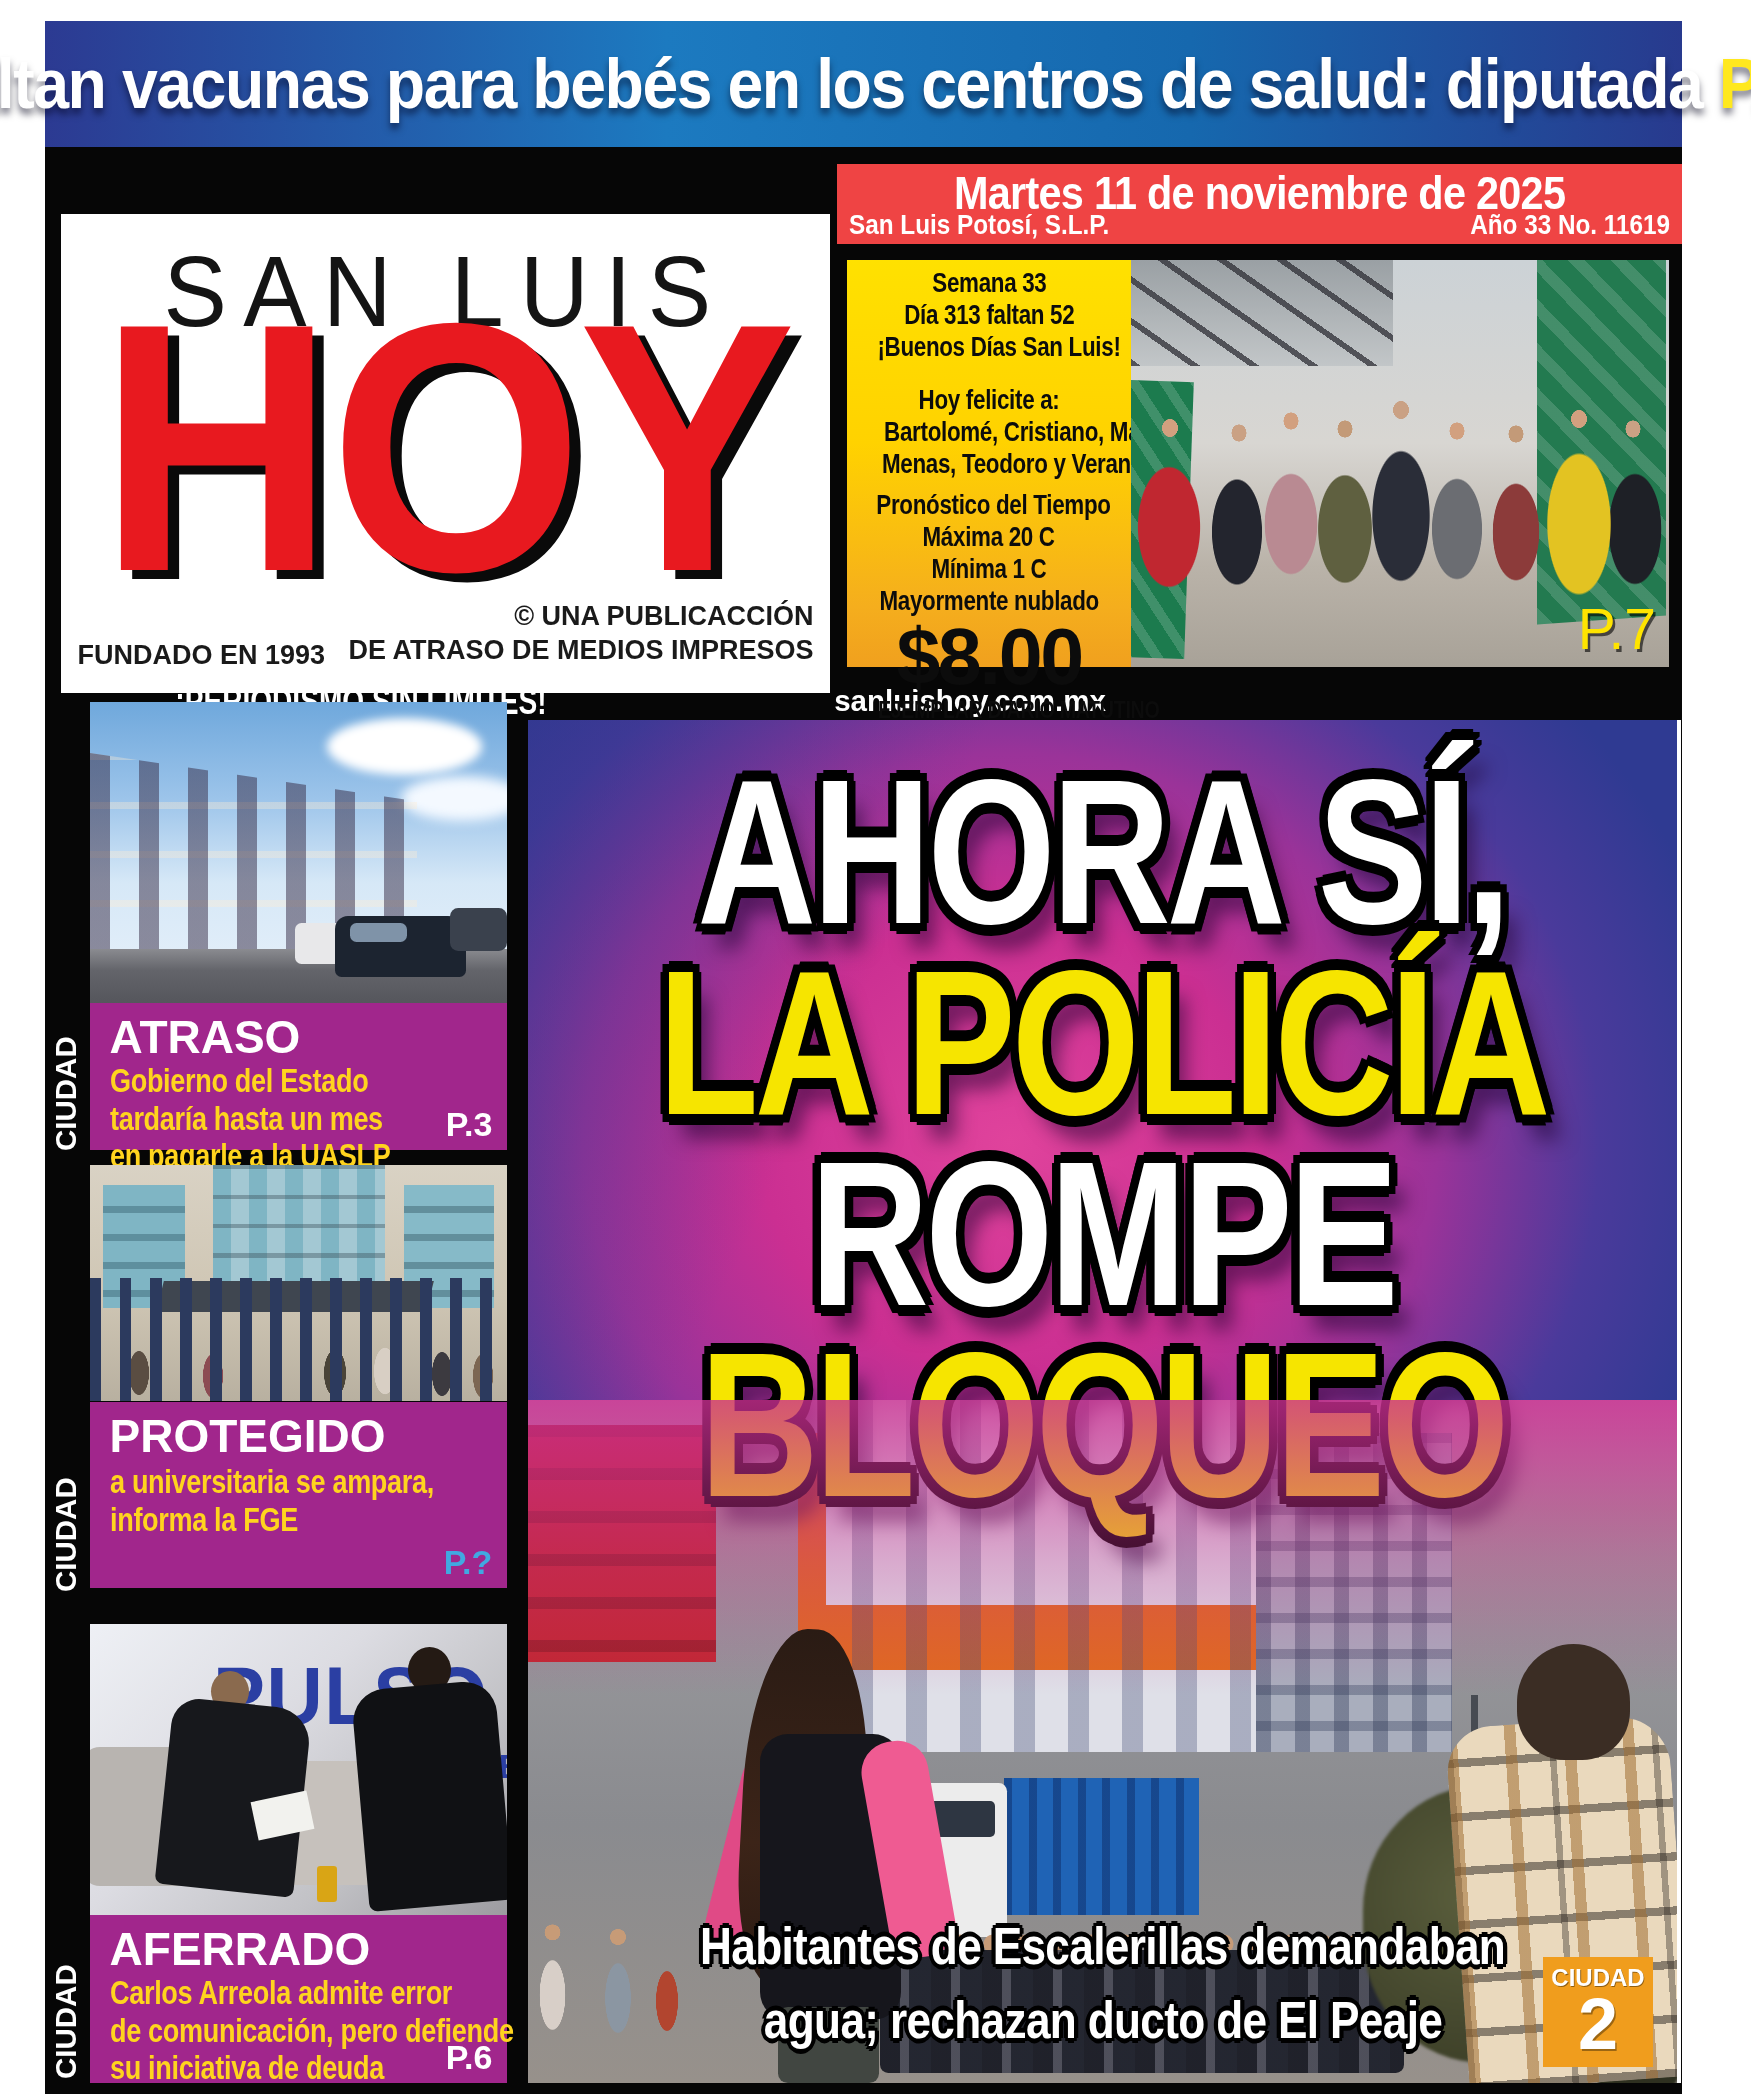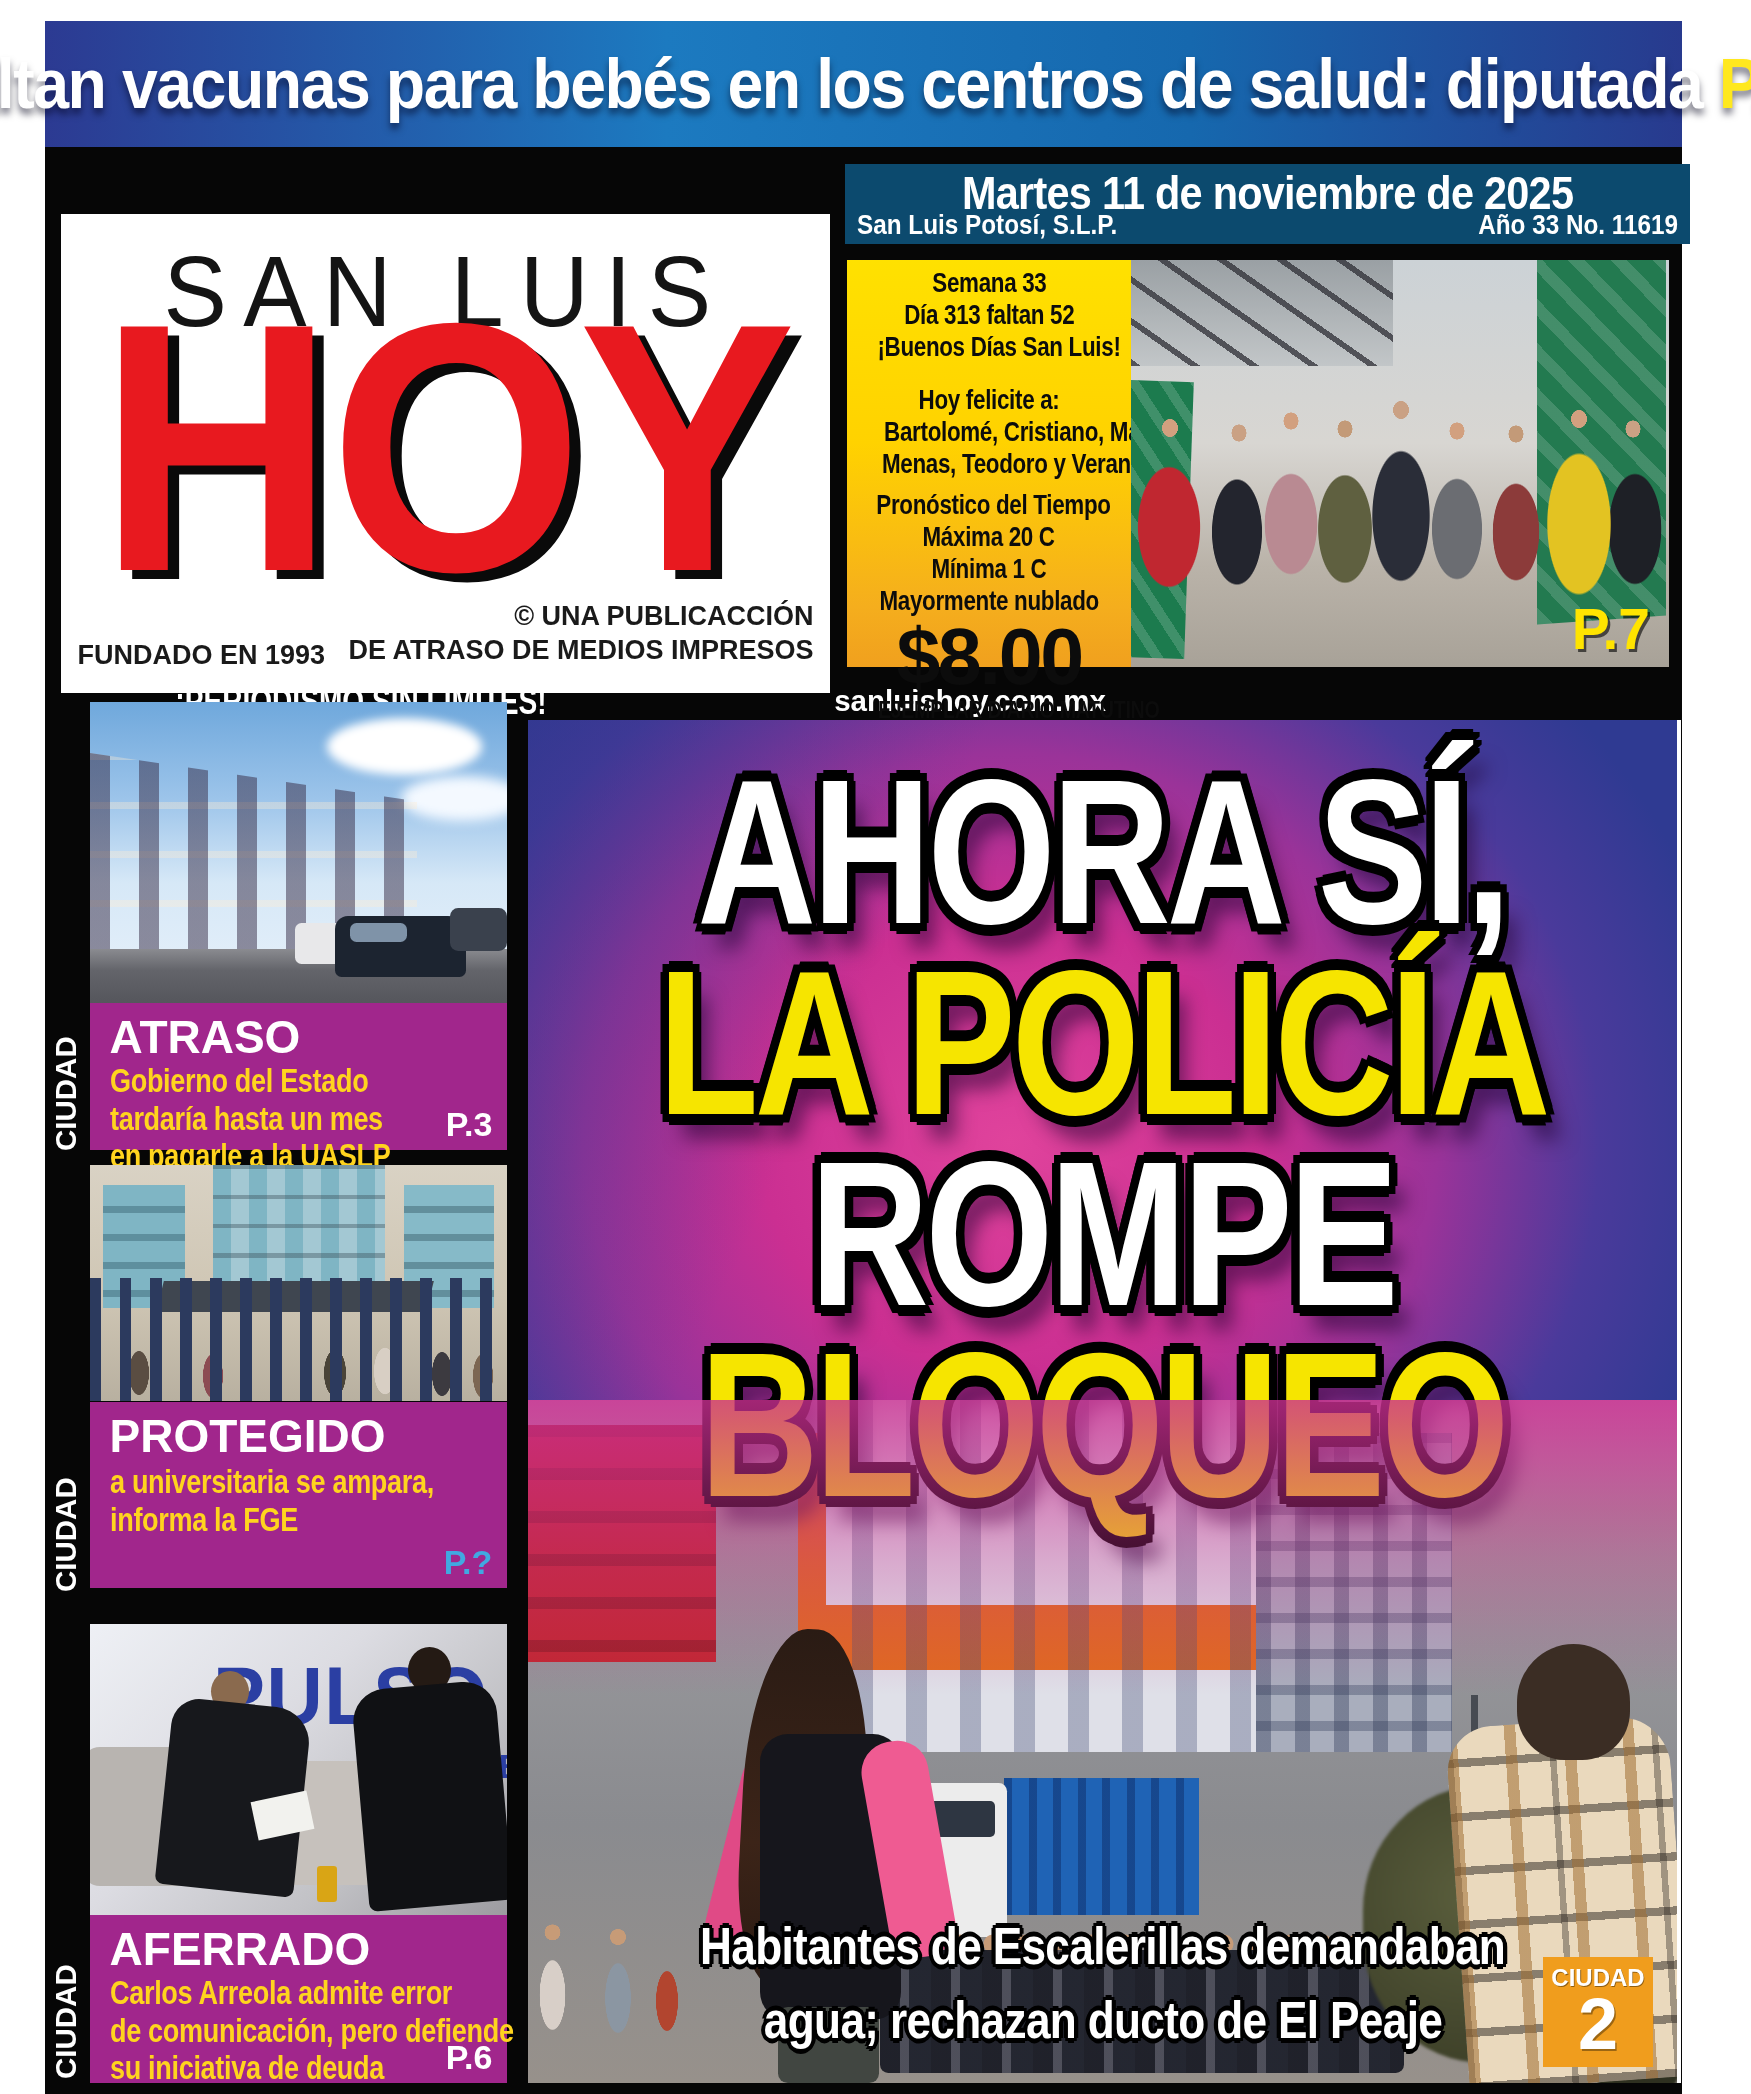--- a/index.html
+++ b/index.html
@@ -30,21 +30,21 @@
   .hoy-in{display:inline-block;transform:scaleX(.92);transform-origin:center;}
   .founded{left:16.4px;top:426px;font-size:27px;font-weight:bold;color:#1a1a1a;}
   .publisher{right:16.4px;top:386px;text-align:right;font-size:27px;font-weight:bold;color:#1a1a1a;line-height:1.25;}
 
   .slogan{left:123px;top:681px;width:458px;text-align:center;}
   .slogan .cx{font-size:36px;font-weight:bold;color:#fff;transform:scaleX(.78);transform-origin:center;}
   .website{left:757px;top:684px;width:426px;text-align:center;}
   .website .cx{font-size:29.5px;font-weight:bold;color:#fff;}
 
   
-  .datebar{left:837px;top:164px;width:845px;height:80px;background:#0c4a6e;margin-left:8px;}
+  .datebar{left:837px;top:164px;width:845px;height:80px;background:#ef4444;}
   .date-main{left:0;right:0;top:1.6px;text-align:center;}
   .date-main .cx{font-size:46px;font-weight:bold;color:#fff;transform:scaleX(.9);transform-origin:center;letter-spacing:-0.8px;}
   .date-place{left:11.5px;bottom:3.3px;font-size:27px;font-weight:bold;color:#fff;transform:scaleX(.9);transform-origin:left;}
   .date-ed{right:11.5px;bottom:3.3px;font-size:27px;font-weight:bold;color:#fff;transform:scaleX(.9);transform-origin:right;}
 
   
   .infobox{left:847px;top:260px;width:284px;height:407px;
            background:linear-gradient(180deg,#ffe100 0%,#ffd200 45%,#f5ae1d 85%,#f0a01e 100%);
            text-align:center;color:#0c0c0c;}
   .info-line{width:100%;}
@@ -85,21 +85,21 @@
       radial-gradient(38px 79px at 385px 160px,#8c3b3a 0 60%,transparent 62%),
       radial-gradient(52px 115px at 448px 152px,#e3c322 0 60%,transparent 62%),
       radial-gradient(43px 90px at 504px 157px,#1e2026 0 60%,transparent 62%),
       linear-gradient(180deg,transparent 0 33px,rgba(150,146,140,.0) 33px);}
   .tp-head{left:0;right:0;top:8.2px;text-align:center;line-height:1.1;}
   .tp-head .ln{display:block;}
   .tp-head .cx{font-size:47px;font-weight:bold;color:#0a0a0a;letter-spacing:-0.8px;
       transform:scaleX(.88);transform-origin:center;
       text-shadow:-4.1px 0 0 #fff,4.1px 0 0 #fff,0 -4.1px 0 #fff,0 4.1px 0 #fff,
                   -3.3px -3.3px 0 #fff,3.3px -3.3px 0 #fff,-3.3px 3.3px 0 #fff,3.3px 3.3px 0 #fff;}
-  .tp-pref{right:19px;bottom:4.9px;font-size:57px;font-weight:bold;color:#ffe400;
+  .tp-pref{right:13px;bottom:4.9px;font-size:57px;font-weight:normal;color:#ffe400;
       text-shadow:2.5px 2.5px 0 rgba(0,0,0,.6);}
 
   
   .vlabel{left:46px;width:39px;color:#fff;font-size:29.5px;font-weight:bold;
           writing-mode:vertical-rl;transform:rotate(180deg);text-align:left;
           display:flex;align-items:center;}
   .card-photo{left:90px;width:417px;overflow:hidden;}
   .card-box{left:90px;width:417px;background:#a1268c;}
   .kicker{left:19.6px;top:6.5px;font-size:46px;font-weight:bold;color:#fff;}
   .card-sub{left:19.6px;line-height:1.14;}

